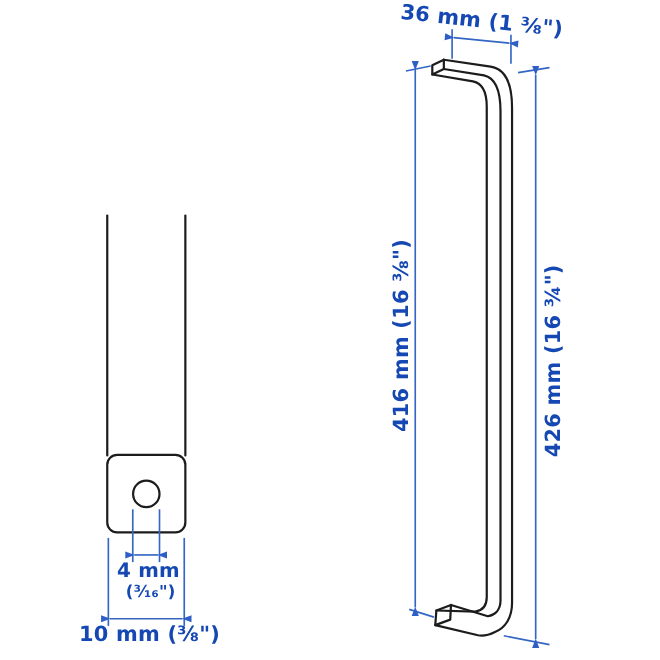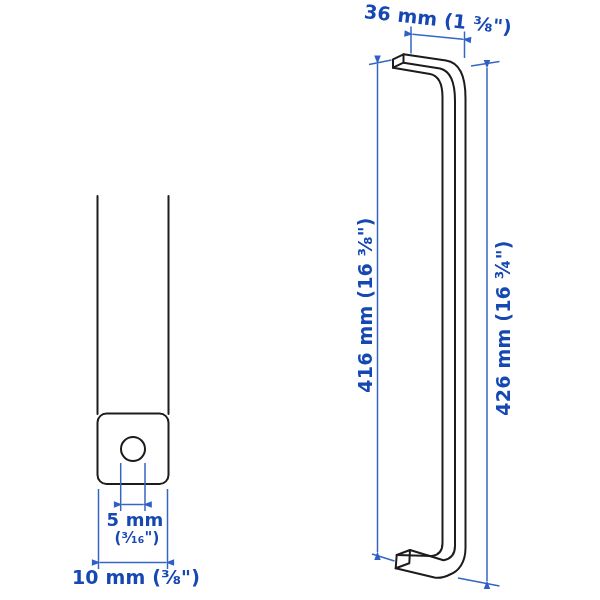--- a/index.html
+++ b/index.html
@@ -78,18 +78,18 @@
       <line x1="100" y1="562.5" x2="166" y2="562.5" marker-start="url(#arr)" marker-end="url(#arr)"></line>
     </g>
   </svg>
 
   <div class="dim-label lbl-depth">36 mm (1 ⅜")</div>
 
   <div class="dim-label lbl-inner">416 mm (16 ⅜")</div>
 
   <div class="dim-label lbl-overall">426 mm (16 ¾")</div>
 
-  <div class="dim-label lbl-hole">5 mm</div>
+  <div class="dim-label lbl-hole">4 mm</div>
 
   <div class="dim-label lbl-holefr">(³⁄₁₆")</div>
 
   <div class="dim-label lbl-width">10 mm (⅜")</div>
 </div>
 
 </body></html>

